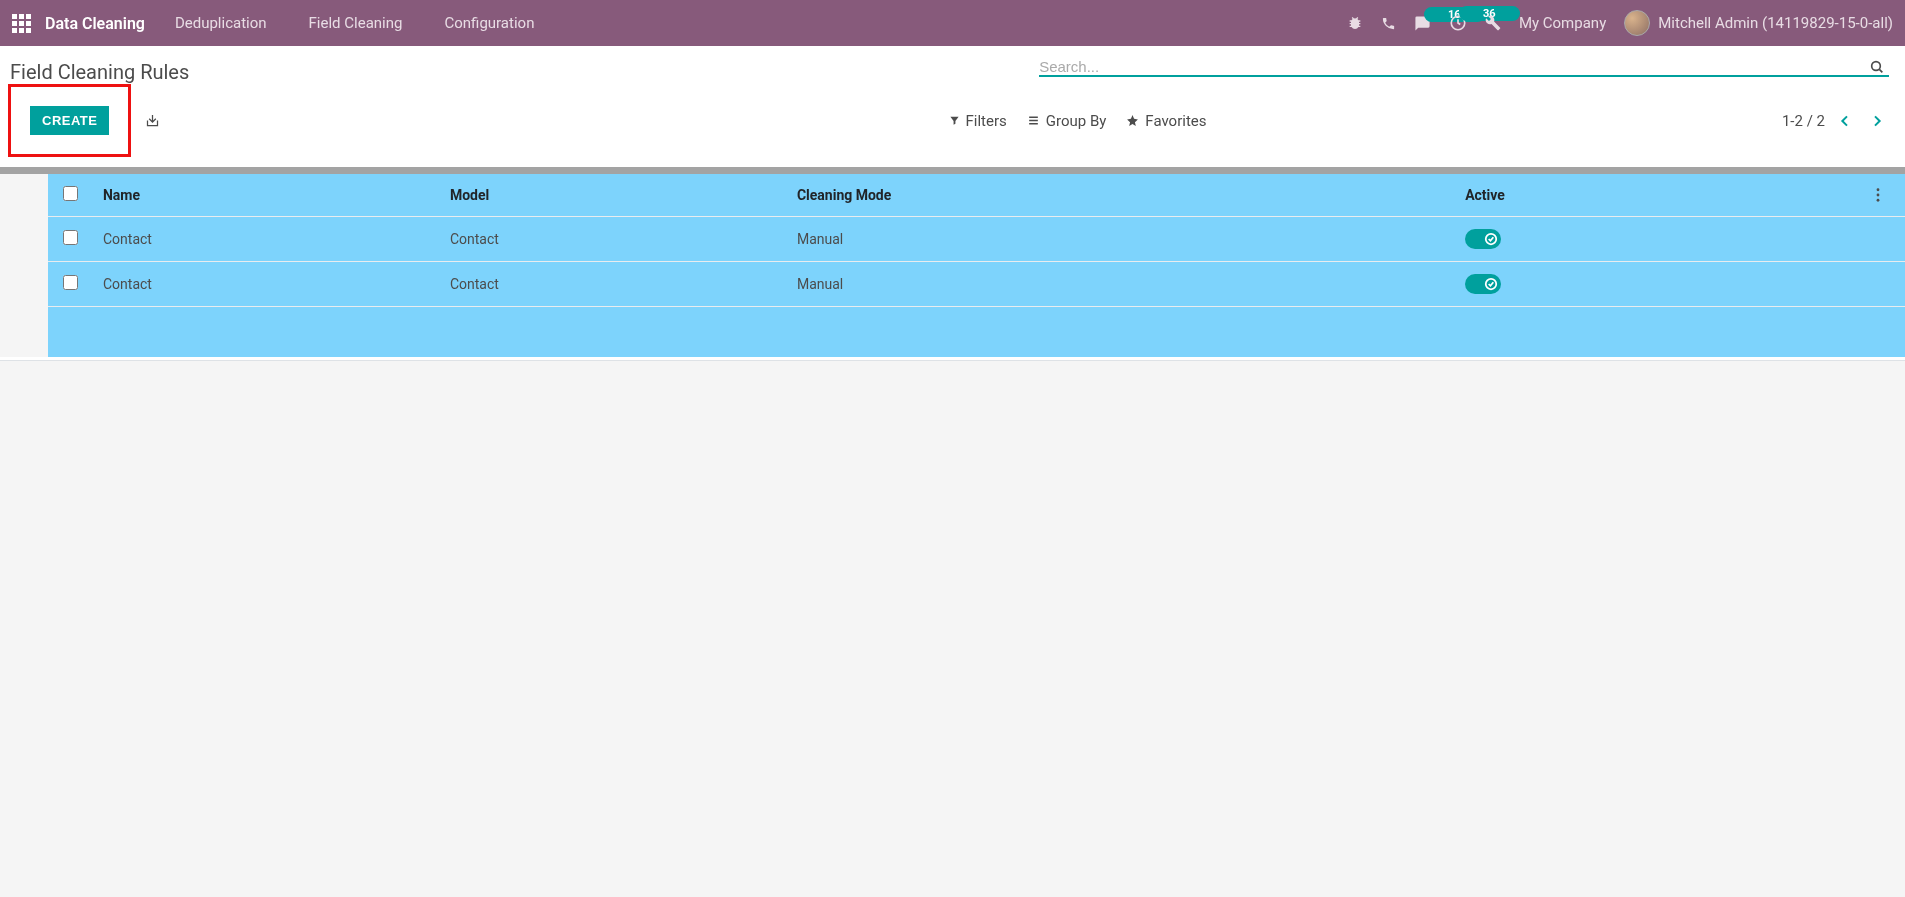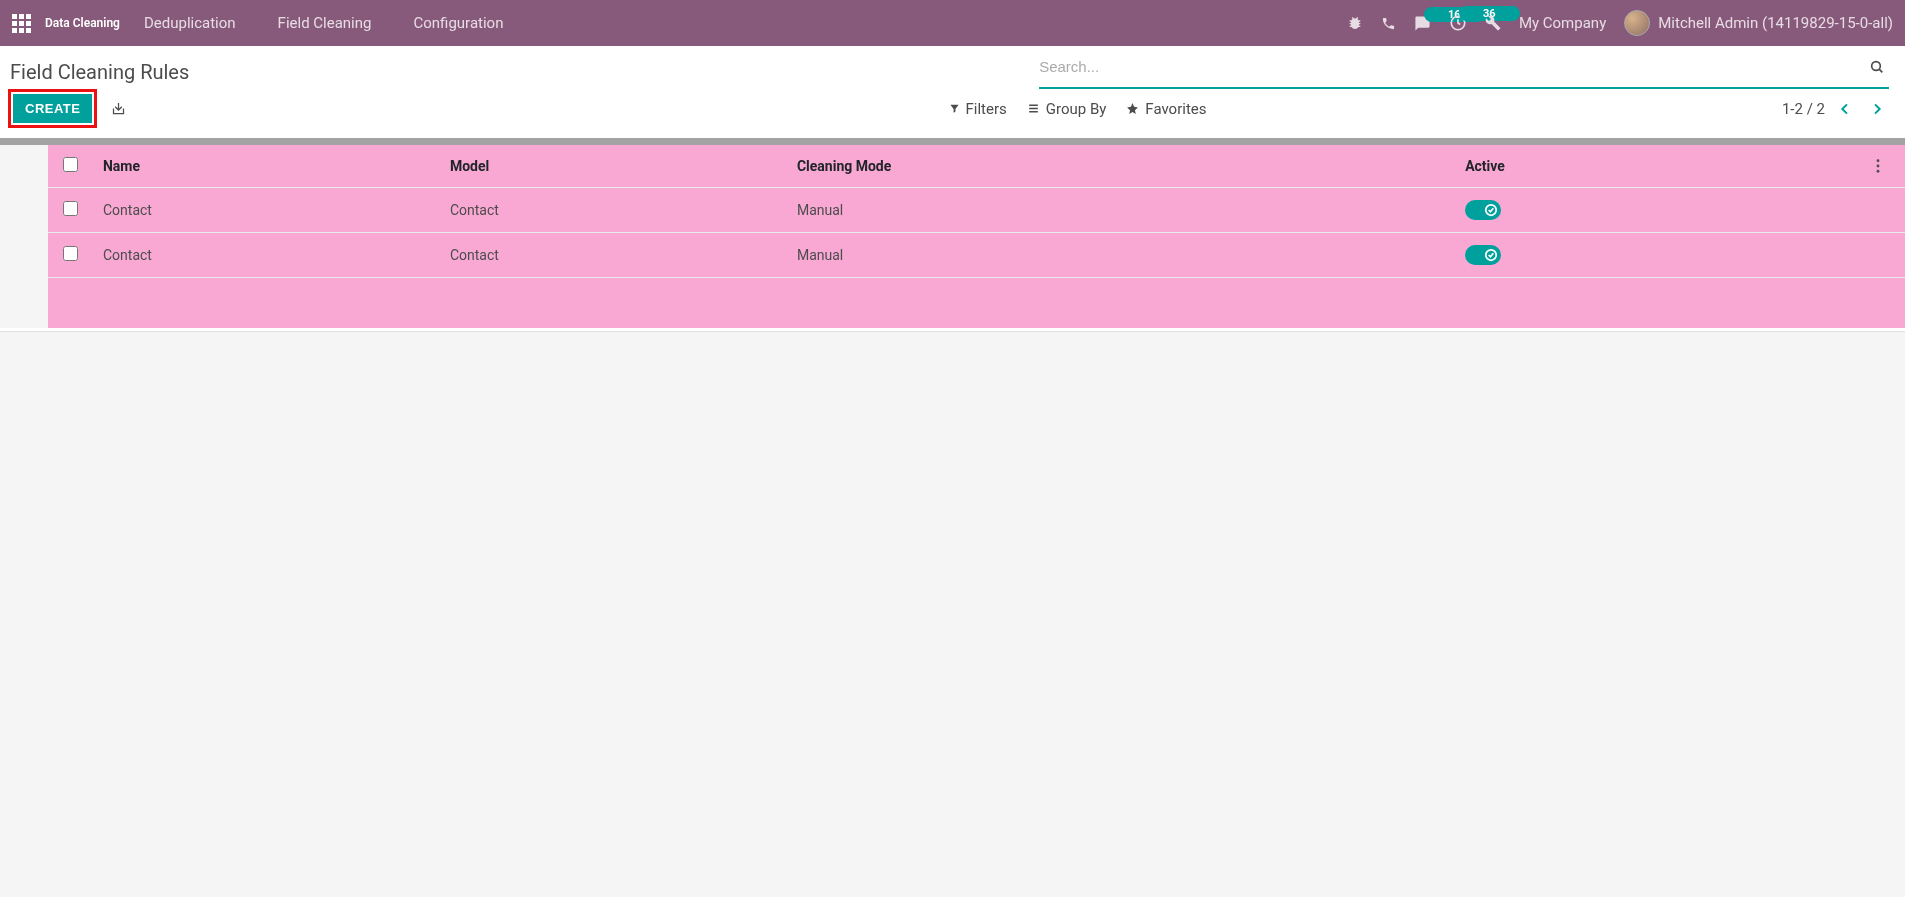--- a/index.html
+++ b/index.html
@@ -21,63 +21,63 @@
   }
   .navbar .apps-icon {
     display: grid;
     grid-template-columns: repeat(3, 5px);
     grid-template-rows: repeat(3, 5px);
     gap: 2px;
     margin-right: 14px;
     cursor: pointer;
   }
   .navbar .apps-icon span { background:#fff; width:5px; height:5px; }
-  .navbar .brand { font-size: 12px; font-weight:600; margin-right:24px;text-align:right; }
+  .navbar .brand { font-size: 16px; font-weight:600; margin-right:30px;text-align:right; }
   .navbar .menu { display:flex; gap:42px; }
   .navbar .menu a { color:#e8dce4; text-decoration:none; font-size:15px; cursor:pointer; }
   .navbar .spacer { flex:1; }
   .navbar .right { display:flex; align-items:center; gap:18px; }
   .navbar .icon-btn { color:#e8dce4; cursor:pointer; display:flex; align-items:center; position:relative; }
   .clock-wrap { position:relative; display:inline-block; }
   .badge {
     position:absolute; top:-8px; left:10px;
     background:#00a09d; color:#fff; font-size:11px; font-weight:700;
     border-radius:10px; padding:1px 24px; min-width:20px; text-align:center;
   }
   .navbar .company { color:#e8dce4; font-size:15px; }
   .navbar .user { display:flex; align-items:center; gap:8px; color:#e8dce4; font-size:15px; }
   .avatar { width:26px; height:26px; border-radius:50%; background: radial-gradient(circle at 30% 30%, #d9b38c, #8d6e63); border:1px solid #aaa; }
 
   
   .control-panel { background:#fff; border-bottom:7px solid #a3a3a3; padding:8px 16px 10px 8px; }
   .cp-top { display:flex; align-items:flex-start; }
   .cp-title { font-size:20px; color:#4c4c4c; padding-top:6px; padding-left:2px; }
   .cp-search { flex:1; display:flex; align-items:center; justify-content:flex-end; }
-  .search-box { width:50%; border-bottom:2px solid #00a09d; display:flex; align-items:center; padding:4px 0 12px; }
+  .search-box { width:50%; border-bottom:2px solid #00a09d; display:flex; align-items:center; padding:4px 0 0; }
   .search-box input { border:none; outline:none; font-size:15px; flex:1; color:#555; }
   .search-box input::placeholder { color:#aaa; }
   .search-icon { color:#4c4c4c; cursor:pointer; padding:0 4px; }
   .create-btn {
     background:#00a09d; color:#fff; border:none; padding:7px 12px;
     font-weight:700; font-size:13px; letter-spacing:0.5px; cursor:pointer;
   }
-  .highlight-box { border:3px solid #e11; padding:2px; display:inline-block; }
+  .highlight-box { border:3px solid #e11; padding:19px; display:inline-block; }
   .download-icon { color:#4c4c4c; margin-left:14px; cursor:pointer; }
   .filter-item { display:flex; align-items:center; gap:6px; color:#4c4c4c; cursor:pointer; font-size:15px; }
   .pager-text { color:#4c4c4c; font-size:15px; }
   .pager-arrow { color:#00a09d; cursor:pointer; padding:4px; }
 
   .cp-row2 { display:flex; align-items:center; }
   .cp-row2 .left-group { display:flex; align-items:center; }
   .cp-row2 .mid-group { width:50%; margin-left:auto; display:flex; align-items:center; }
   .cp-row2 .mid-group .filter-row { display:flex; gap:20px; }
   .cp-row2 .mid-group .pager-row { margin-left:auto; display:flex; align-items:center; gap:8px; }
 
   
-  .list-wrap { background:#f9a8d4;margin-left:48px; }
+  .list-wrap { background:#7dd3fc;margin-left:48px; }
   table { width:100%; border-collapse:collapse; }
   th, td { text-align:left; padding:12px 10px; border-bottom:1px solid #e9ecef; }
   th { font-weight:700; color:#212529; font-size:14px; }
   td { color:#4c4c4c; font-size:14px; }
   .col-check { width:34px; text-align:center; }
   .col-name { width:270px; }
   .col-model { width:270px; }
   .col-mode { width:520px; }
   .col-active { width:320px; }
   .col-menu { width:30px; text-align:center; }

